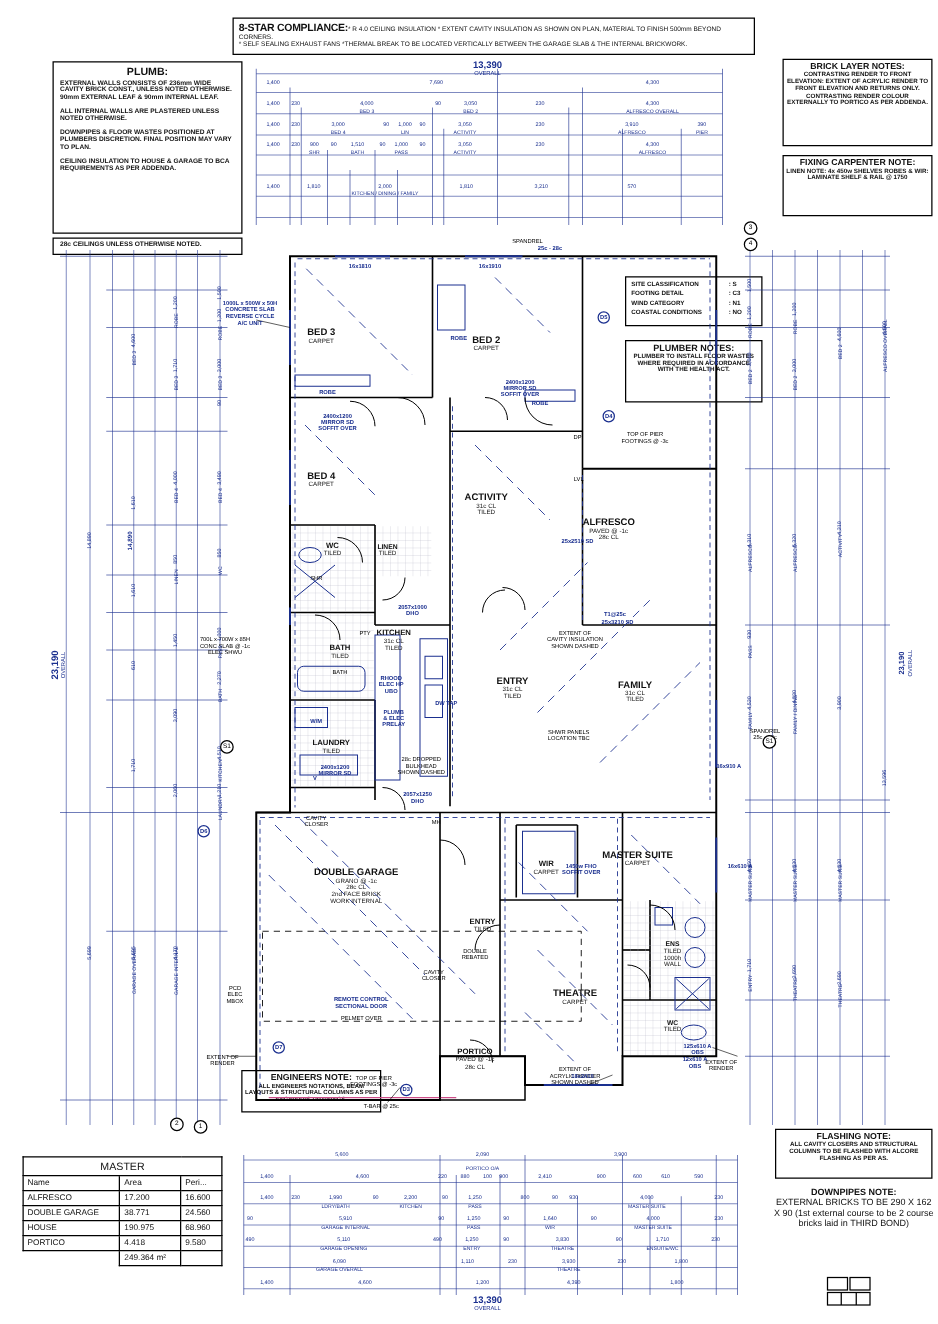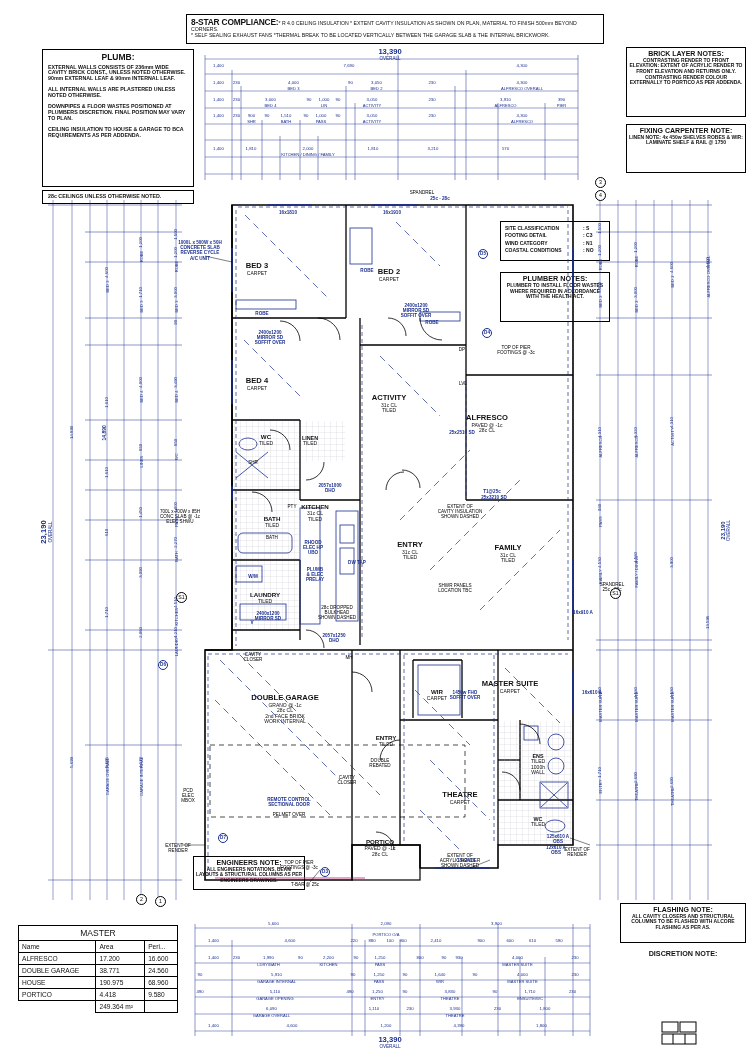--- a/index.html
+++ b/index.html
@@ -222,21 +222,22 @@
   <span class="hd">ENGINEERS NOTE:</span>
   <span class="bd">ALL ENGINEERS NOTATIONS, BEAM LAYOUTS &amp; STRUCTURAL COLUMNS AS PER ENGINEERS DRAWINGS.</span>
 </div>
 
 <div class="notebox" id="flashing-note">
   <span class="hd">FLASHING NOTE:</span>
   <span class="bd">ALL CAVITY CLOSERS AND STRUCTURAL COLUMNS TO BE FLASHED WITH ALCORE FLASHING AS PER AS.</span>
 </div>
 
 <div id="bricklayer-bottom">
-  <span class="hd">DISCRETION NOTE:</span>
+  <span class="hd">DOWNPIPES NOTE:</span>
+  <span>EXTERNAL BRICKS TO BE 290 X 162 X 90 (1st external course to be 2 course bricks laid in THIRD BOND)</span>
 </div>
 
 <svg class="abs" style="left:660px;top:1020px;" width="40" height="30">
   <rect x="2" y="2" width="16" height="10" fill="none" stroke="#000" stroke-width="1"></rect>
   <rect x="20" y="2" width="16" height="10" fill="none" stroke="#000" stroke-width="1"></rect>
   <rect x="2" y="14" width="34" height="10" fill="none" stroke="#000" stroke-width="1"></rect>
   <line x1="13" y1="14" x2="13" y2="24" stroke="#000" stroke-width="1"></line>
   <line x1="25" y1="14" x2="25" y2="24" stroke="#000" stroke-width="1"></line>
 </svg>
 

